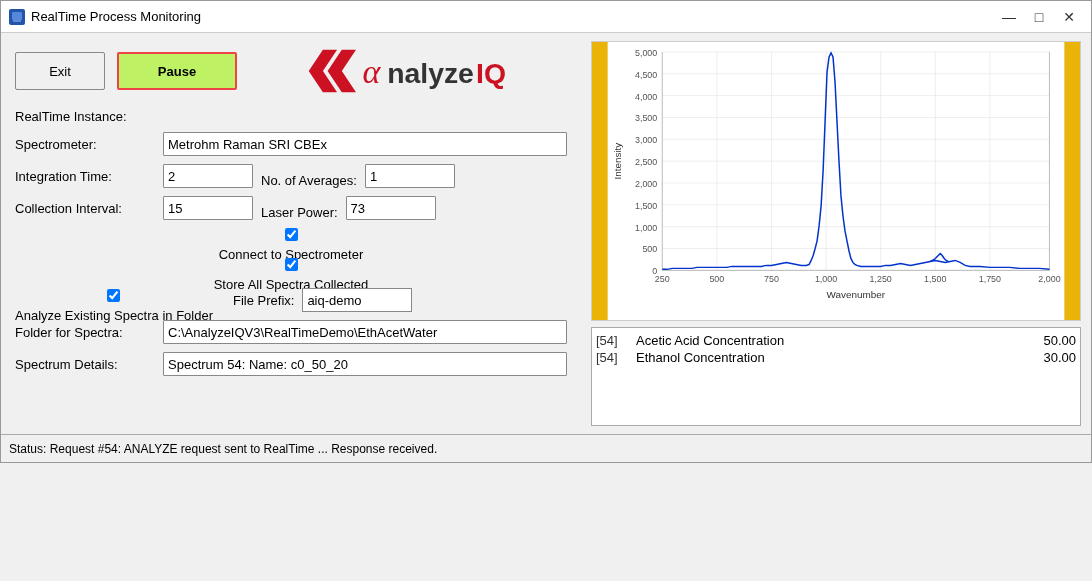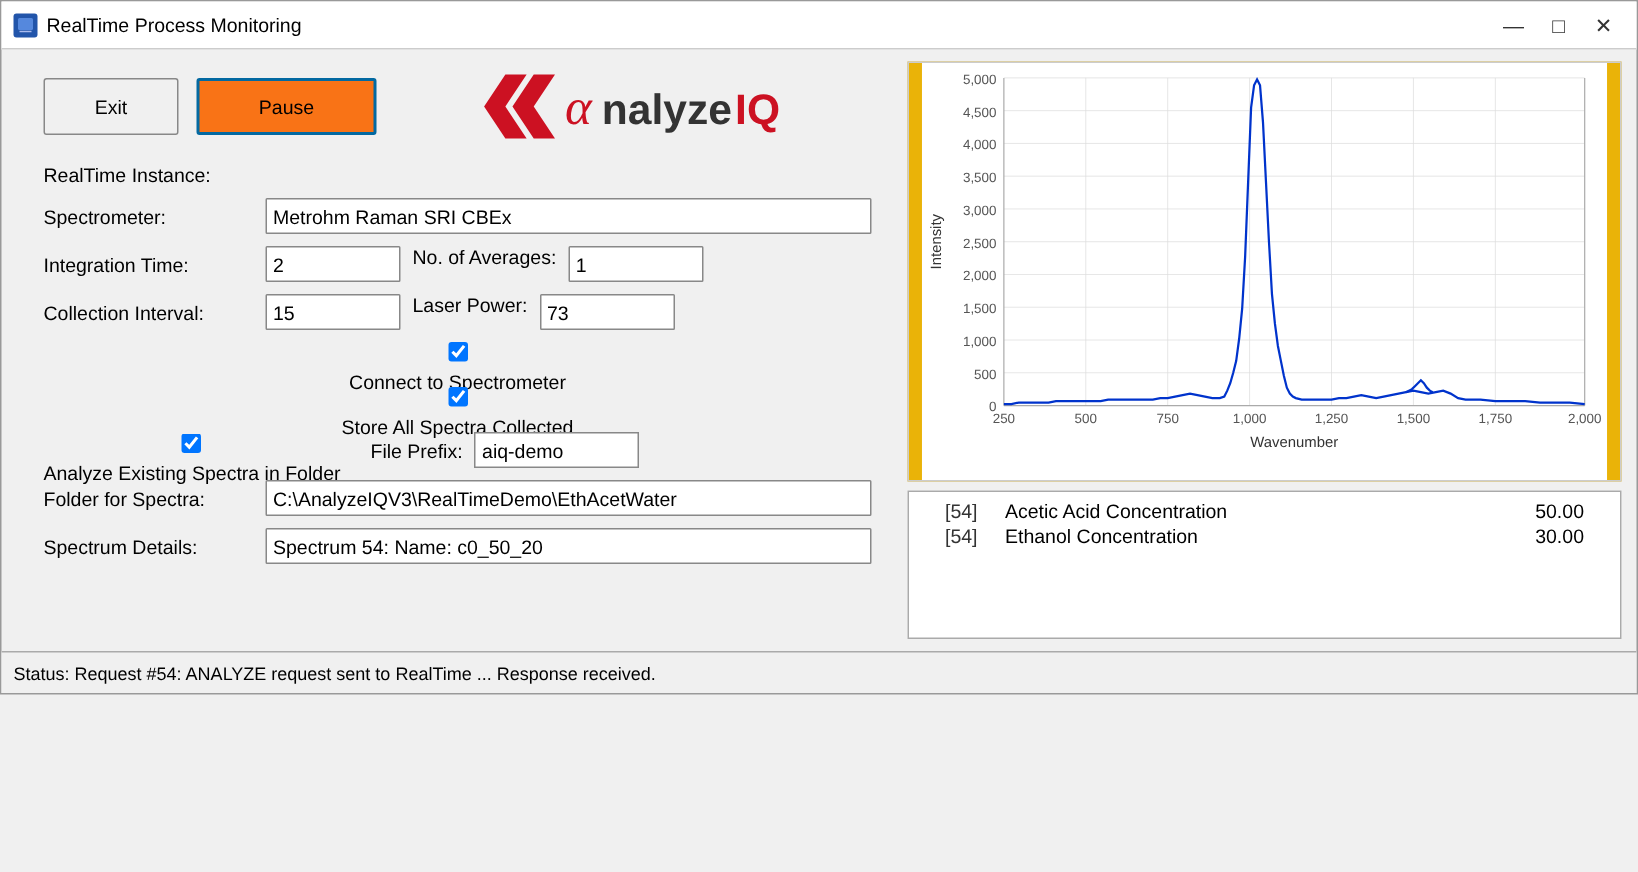--- a/index.html
+++ b/index.html
@@ -63,21 +63,20 @@
       display: flex;
       flex: 1;
       overflow: hidden;
     }
     .left-panel {
       flex: 0 0 580px;
       padding: 12px 14px;
       display: flex;
       flex-direction: column;
       gap: 8px;
-      margin-left: 14px;
     }
     .right-panel {
       flex: 1;
       padding: 8px 10px;
       display: flex;
       flex-direction: column;
       gap: 6px;
     }
 
     
@@ -92,25 +91,26 @@
       height: 38px;
       background: #f0f0f0;
       border: 1px solid #888;
       cursor: pointer;
       font-size: 13px;
       border-radius: 2px;
     }
     .pause-btn {
       width: 120px;
       height: 38px;
-      background: #f97316;
-      border: 2px solid #0369a1;
+      background: #bef264;
+      border: 2px solid #ef4444;
       cursor: pointer;
       font-size: 13px;
       border-radius: 2px;
+      font-weight: bold;
     }
 
     .logo-container {
       display: flex;
       align-items: center;
       flex: 1;
       justify-content: center;
     }
     .logo-svg {
       height: 52px;
@@ -141,21 +141,21 @@
       width: 90px;
       height: 24px;
       border: 1px solid #888;
       padding: 2px 4px;
       font-size: 13px;
       background: white;
       border-radius: 1px;
     }
     .form-group-double {
       display: flex;
-      align-items: flex-start;
+      align-items: flex-end;
       gap: 8px;
       flex: 1;
     }
     .sublabel {
       font-size: 13px;
       white-space: nowrap;
     }
 
     
     .checkbox-row {
@@ -218,21 +218,21 @@
 
     
     .results-title {
       font-size: 13px;
       margin-top: 4px;
     }
     .results-box {
       border: 1px solid #aaa;
       background: white;
       flex: 1;
-      padding: 4px 24px;
+      padding: 4px 4px;
       font-size: 13px;
       min-height: 80px;
     }
     .result-row {
       display: flex;
       align-items: center;
       padding: 1px 0;
     }
     .result-index {
       width: 40px;

